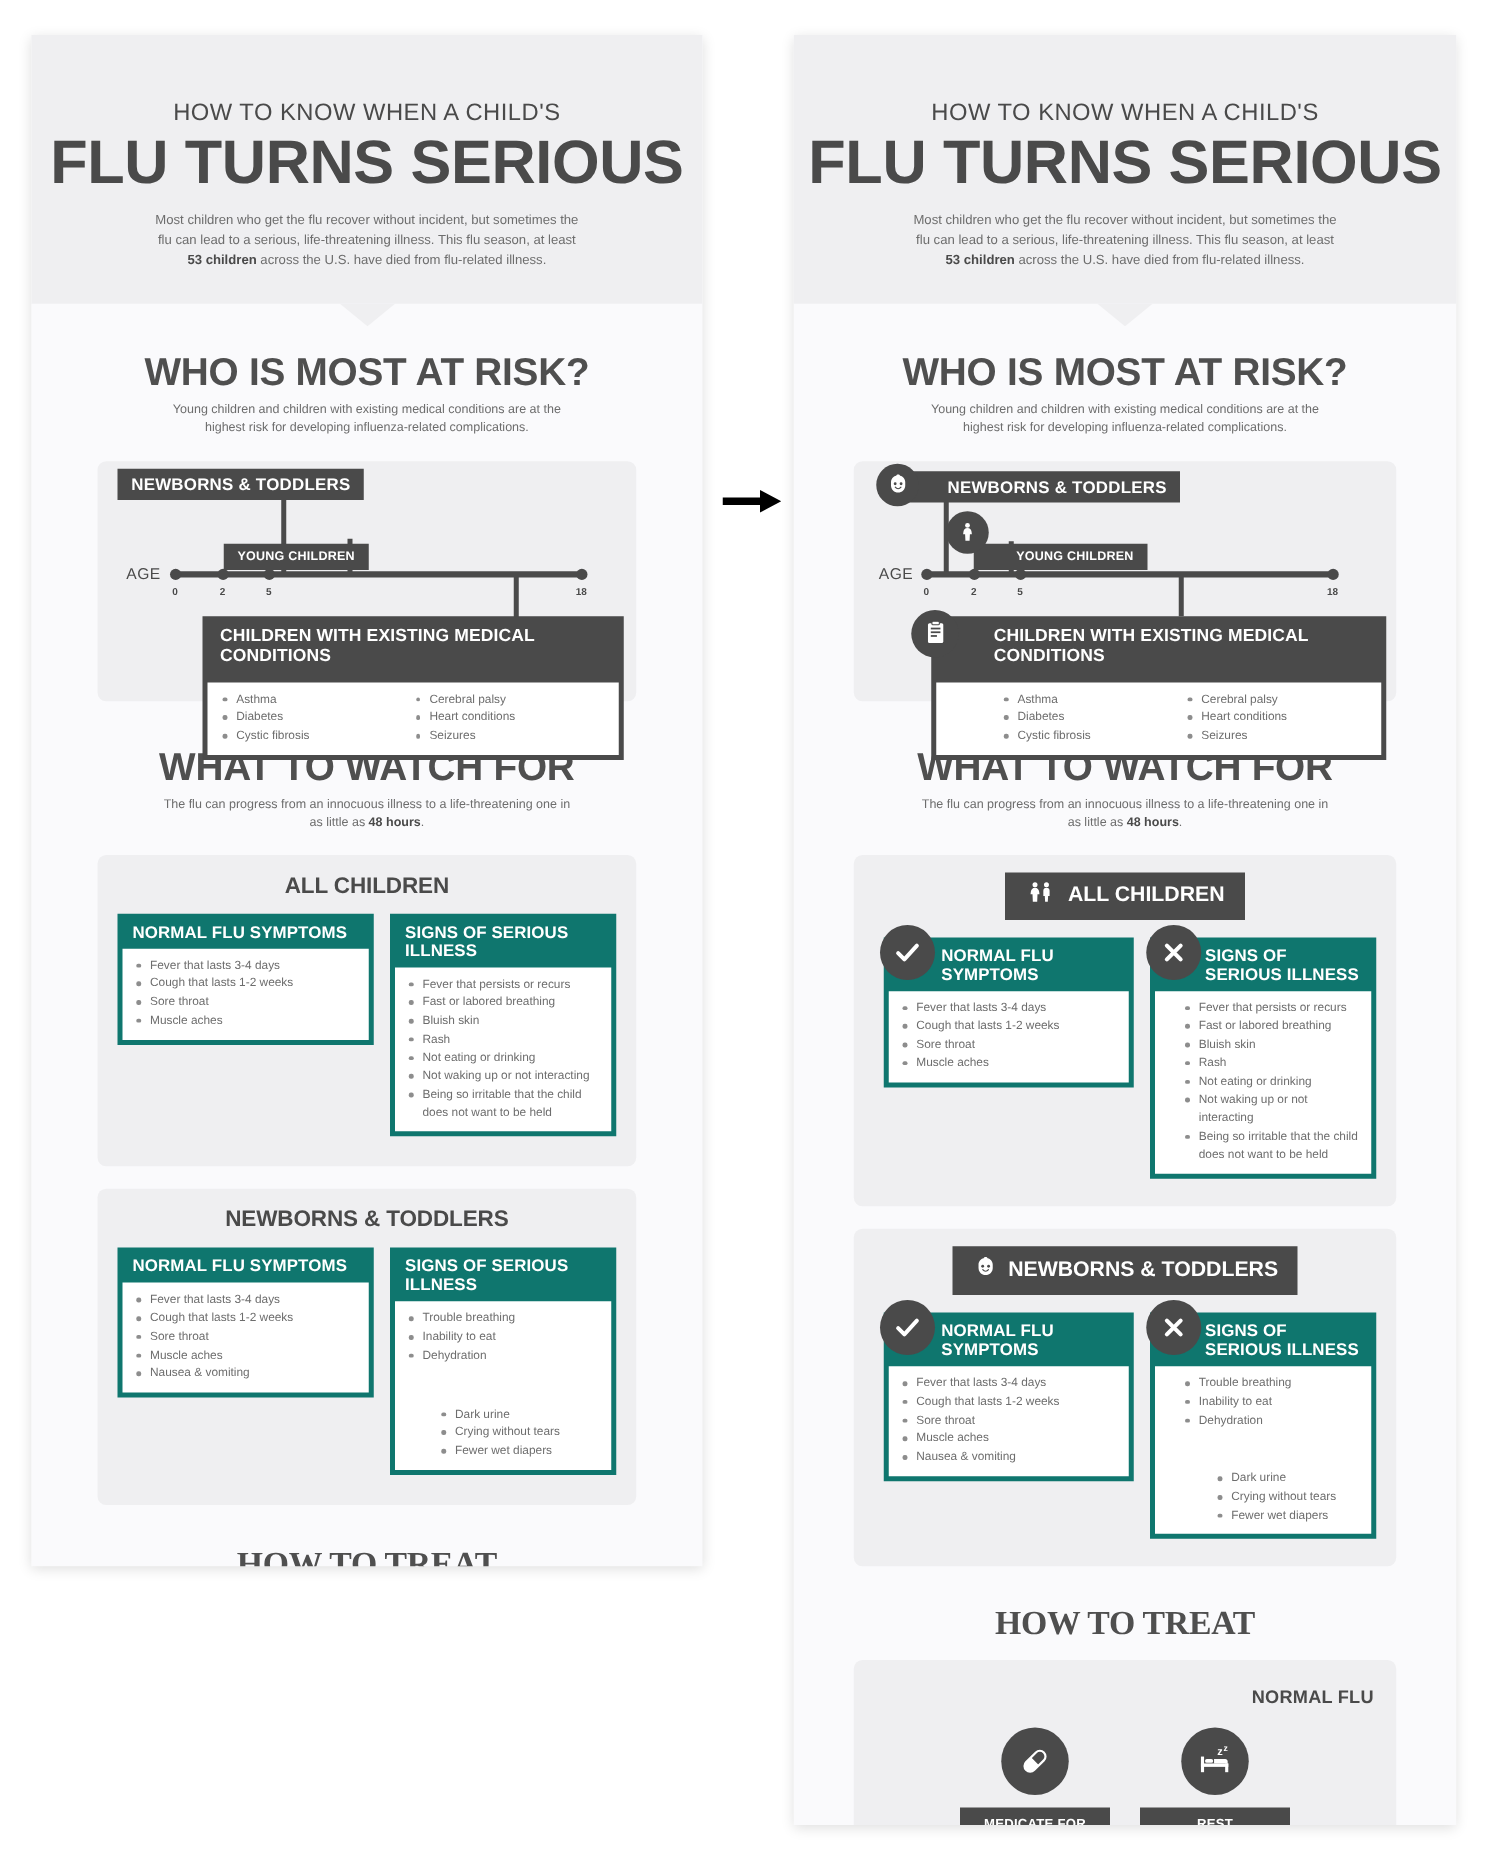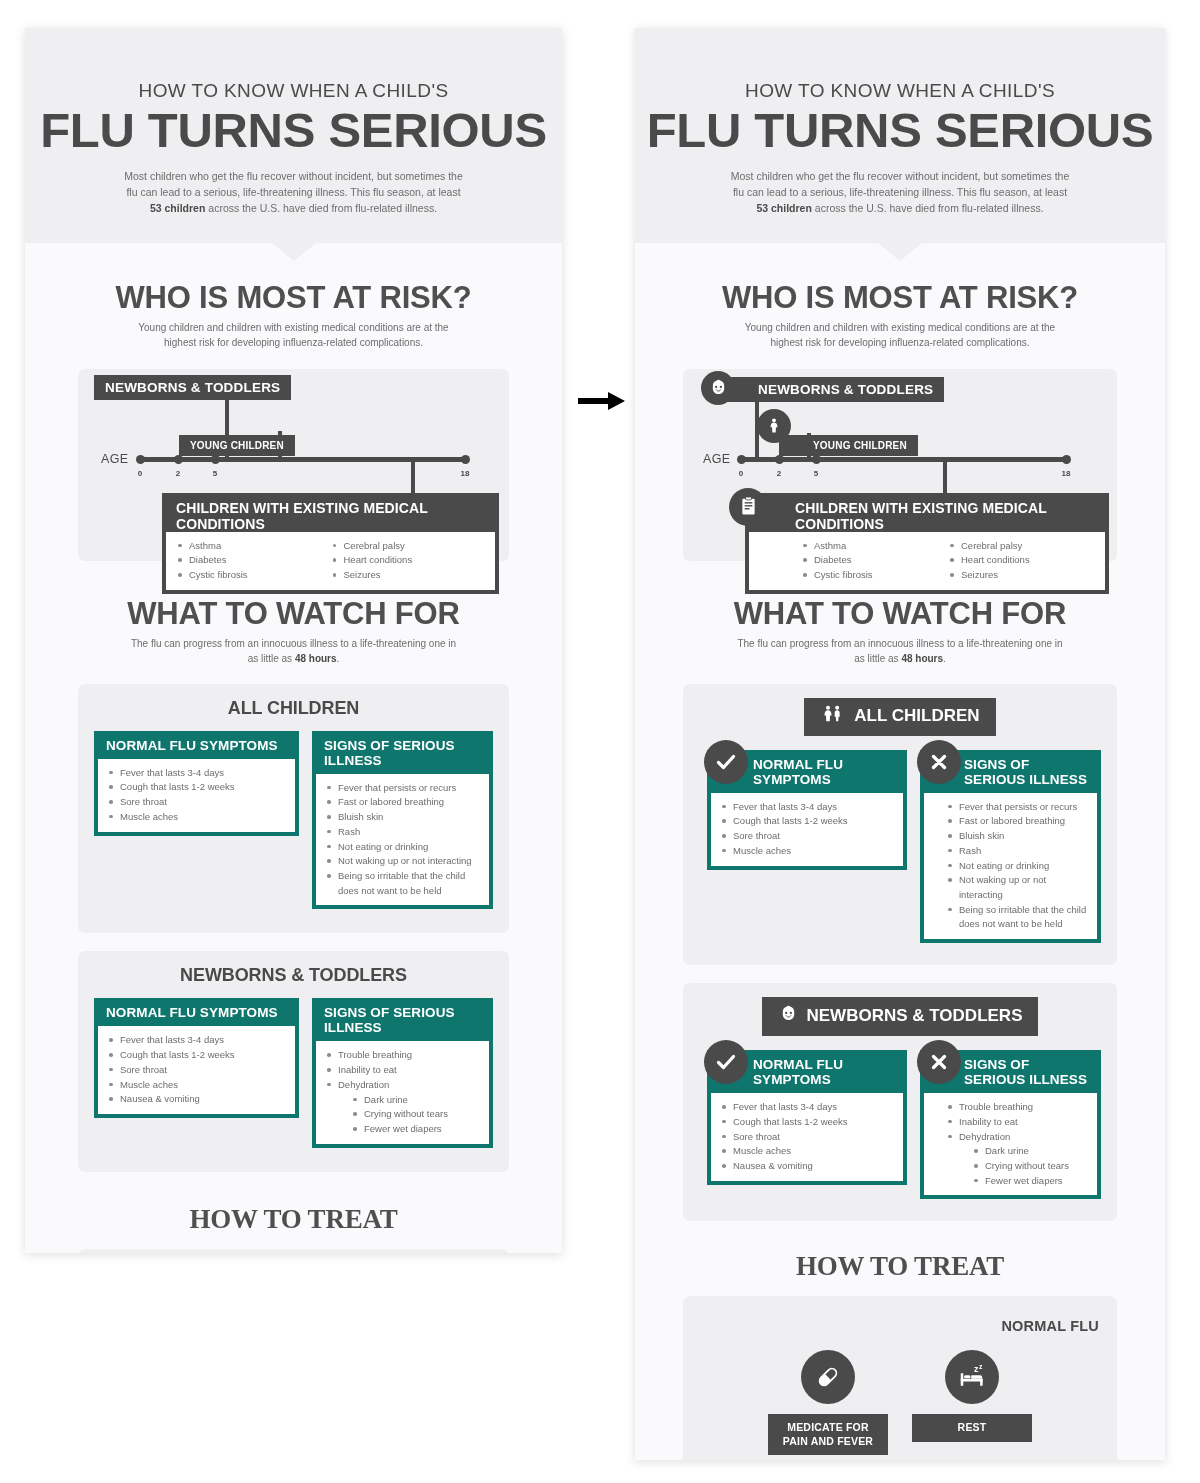--- a/index.html
+++ b/index.html
@@ -71,36 +71,36 @@
     font-weight: 700; display: flex; align-items: center;
     padding: 5px 11px; letter-spacing: .2px;
   }
   .lbl-bar.l1 { font-size: 13.5px; }
   .lbl-bar.l2 { font-size: 10px; margin-top: 20px; }
 
   .cond-box {
     position: absolute; background: #4a4a4a; padding: 4px;
   }
   .cond-title {
-    color: #fff; font-weight: 700; font-size: 14px; padding: 3px 10px 0;
+    color: #fff; font-weight: 700; font-size: 14px; padding: 3px 10px 14px;
     letter-spacing: .1px;
   }
   .cond-inner { background: #fff; padding: 7px 10px; display: flex; }
   .cond-col { flex: 1; }
 
   ul.bl { list-style: none; }
   ul.bl li {
     position: relative; padding-left: 13px; font-size: 9.5px;
     line-height: 1.55; color: #6d6d6d;
   }
   ul.bl li::before {
     content: ""; position: absolute; left: 2px; top: 5px;
     width: 3.5px; height: 3.5px; border-radius: 50%; background: #8d8d8d;
   }
-  ul.bl.sub { margin-left: 26px; }
+  ul.bl.sub { margin-left: 26px; margin-top: 32px; }
 
   
   .grp-title-plain {
     text-align: center; font-size: 18px; font-weight: 600;
     color: #4a4a4a; letter-spacing: -0.1px;
   }
   .grp-title-bar {
     display: inline-flex; align-items: center; gap: 8px;
     background: #4a4a4a; color: #fff; font-weight: 700;
     font-size: 17px; padding: 6px 16px 7px;

